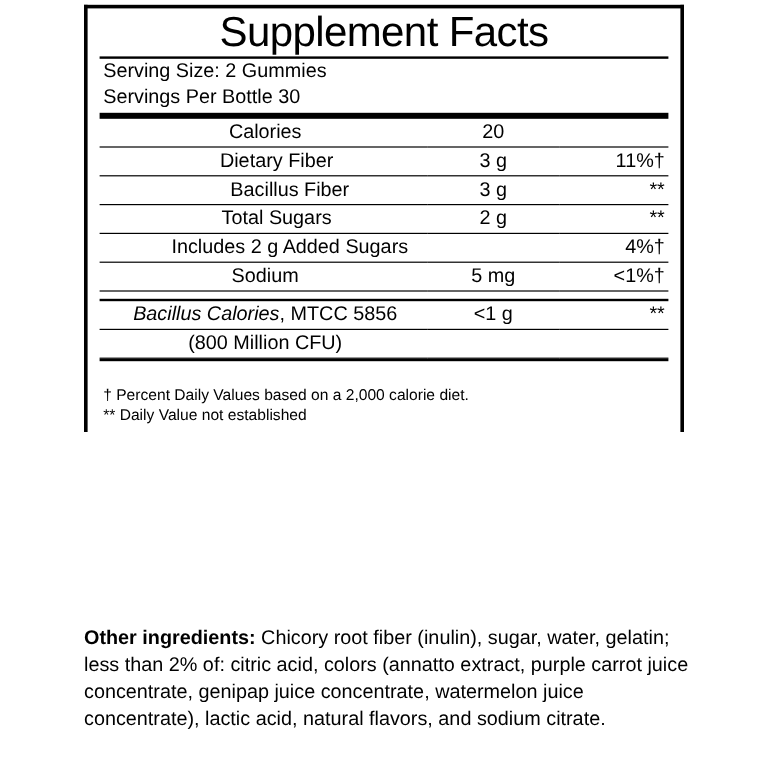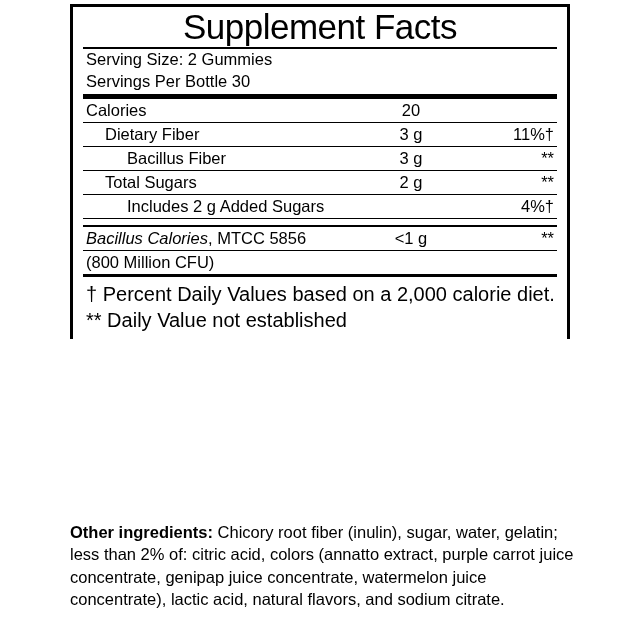--- a/index.html
+++ b/index.html
@@ -63,21 +63,21 @@
     border-collapse: collapse;
     font-size: 16.5px;
   }
   table.facts td {
     padding: 2px 0 2px 0;
     vertical-align: bottom;
     border-bottom: 1.2px solid #000;
     white-space: nowrap;
   }
   .c-name {
-    text-align: left;
+    text-align: center;
     padding-left: 3px !important;
   }
   .c-amt {
     text-align: center;
     width: 110px;
   }
   .c-dv {
     text-align: right;
     width: 88px;
     padding-right: 3px !important;
@@ -98,24 +98,24 @@
   }
   .probiotic-name i {
     font-style: italic;
   }
   .probiotic-sub td {
     border-bottom: none;
     padding-top: 0;
     padding-bottom: 4px;
   }
   .footnotes {
-    font-size: 20px;
+    font-size: 13px;
     line-height: 1.3;
     padding-left: 3px;
-    padding-top: 4px;
+    padding-top: 20px;
   }
   .other {
     position: absolute;
     left: 70px;
     top: 521px;
     width: 505px;
     font-size: 16.5px;
     line-height: 1.36;
   }
   .other b {
@@ -168,20 +168,25 @@
         <td class="c-amt">2 g</td>
         <td class="c-dv">**</td>
       </tr>
 
       <tr>
         <td class="c-name indent-2">Includes 2 g Added Sugars</td>
         <td class="c-amt"></td>
         <td class="c-dv">4%†</td>
       </tr>
 
+      <tr>
+        <td class="c-name">Sodium</td>
+        <td class="c-amt">5 mg</td>
+        <td class="c-dv">&lt;1%†</td>
+      </tr>
     </tbody>
       </table>
 
     <div class="spacer-6"></div>
     <div class="rule-med"></div>
 
     <table class="facts">
       <tbody>
           <tr class="probiotic-row">
         <td class="c-name probiotic-name"><i>Bacillus Calories</i><span>, MTCC 5856</span></td>

